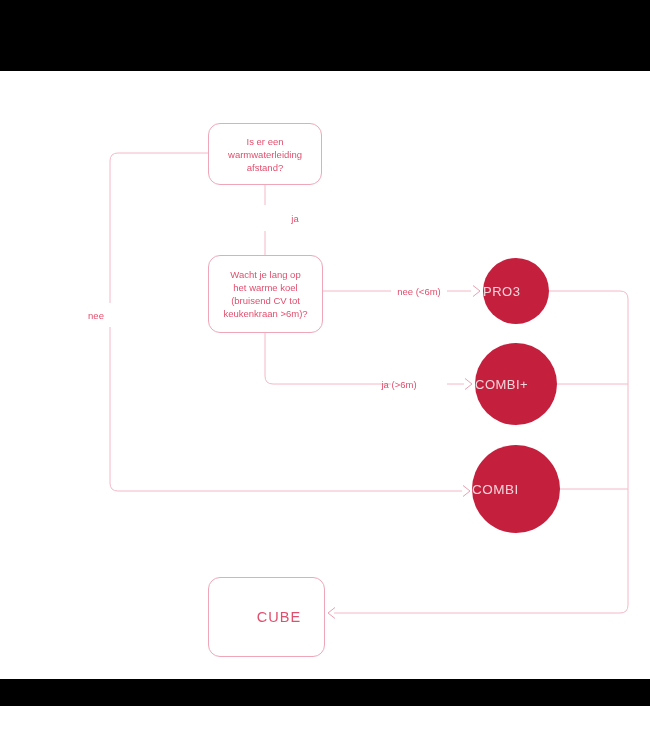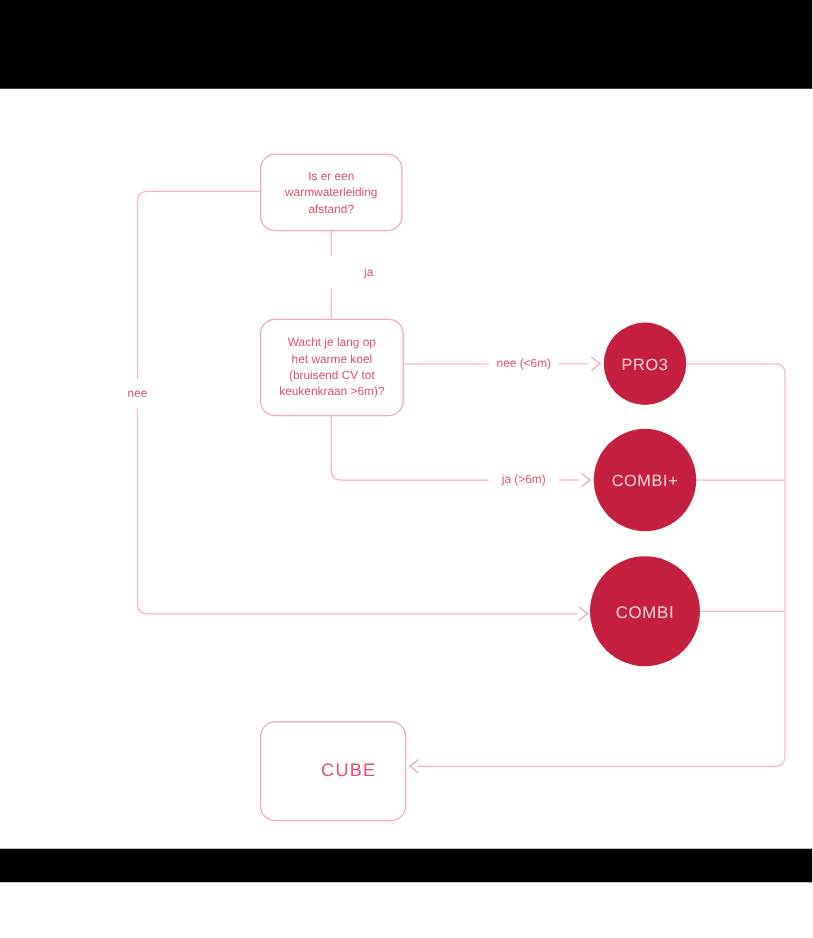--- a/index.html
+++ b/index.html
@@ -19,21 +19,21 @@
   .qbox{position:absolute;box-sizing:border-box;border:1px solid var(--box-border);
     border-radius:12px;background:#fff;display:flex;flex-direction:column;
     align-items:center;justify-content:center;color:var(--text);
     font-size:9.5px;line-height:13px;text-align:center;}
   .qbox span{white-space:nowrap;display:block;}
   .box-q1{left:208px;top:123px;width:114px;height:62px;}
   .box-q2{left:208px;top:255px;width:115px;height:78px;}
   .box-q3{left:477px;top:578px;width:80px;height:79px;line-height:12.5px;}
   .box-cube{left:208px;top:577px;width:117px;height:80px;font-size:14.5px;letter-spacing:1px;padding-left:25px;}
   .circle{position:absolute;border-radius:50%;background:var(--circle-fill);
-    color:var(--circle-text);display:flex;align-items:center;justify-content:center;
+    color:var(--circle-text);display:flex;align-items:center;justify-content:flex-start;
     letter-spacing:0.5px;}
   .circle-pro3{left:483px;top:258px;width:66px;height:66px;font-size:13px;}
   .circle-combiplus{left:475px;top:343px;width:82px;height:82px;font-size:13px;}
   .circle-combi{left:472px;top:445px;width:88px;height:88px;font-size:13.5px;}
   .edge-label{position:absolute;transform:translate(-50%,-50%);color:var(--text);
     font-size:9.5px;white-space:nowrap;background:transparent;}
 </style>
 </head>
 <body>
 
@@ -85,19 +85,19 @@
     <span>PRO3</span>
   </div>
   <div class="circle circle-combi">
     <span>COMBI</span>
   </div>
   <div class="circle circle-combiplus">
     <span>COMBI+</span>
   </div>
 
   <span class="edge-label" style="left:250px;top:218px;margin-left:45px;">ja</span>
-  <span class="edge-label" style="left:110px;top:315px;">nee</span>
+  <span class="edge-label" style="left:96px;top:315px;">nee</span>
   <span class="edge-label" style="left:419px;top:291px;text-align:right;">nee (&lt;6m)</span>
-  <span class="edge-label" style="left:419px;top:384px;">ja (&gt;6m)</span>
+  <span class="edge-label" style="left:399px;top:384px;">ja (&gt;6m)</span>
 
   <div class="bar top"></div>
   <div class="bar bottom"></div>
 </div>
 
 </body></html>

